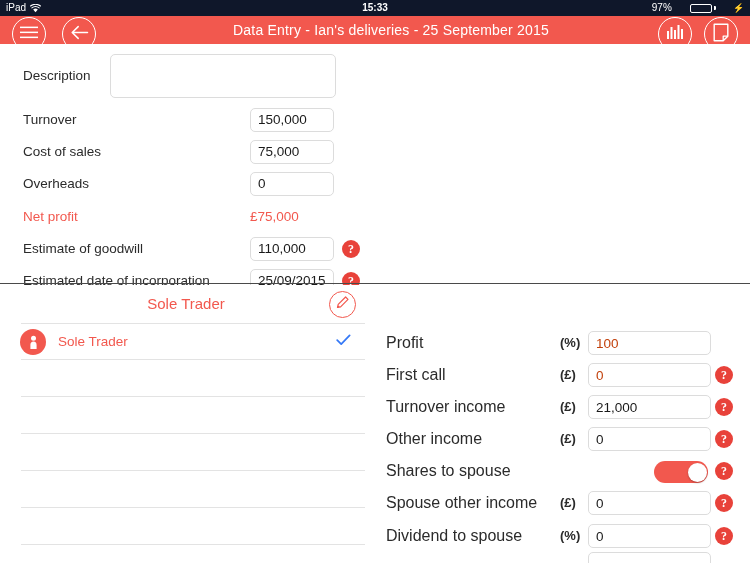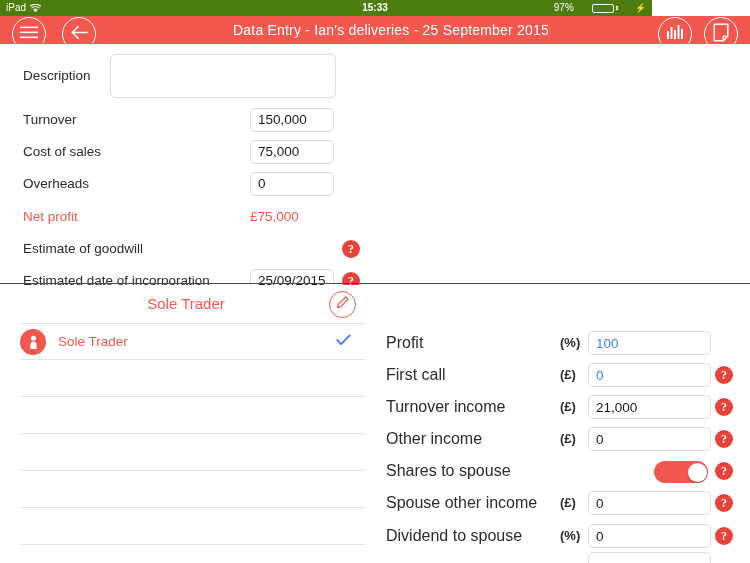--- a/index.html
+++ b/index.html
@@ -7,22 +7,22 @@
     width:750px; height:563px;
     font-family:"Liberation Sans", sans-serif;
     background:#ffffff;
     overflow:hidden;
     -webkit-font-smoothing:antialiased;
   }
   .screen { position:relative; width:750px; height:563px; background:#fff; }
 
   
   .statusbar {
-    position:absolute; top:0; left:0; width:652px; height:16px;
-    background:#4d7c0f; color:#fff; font-size:10px; line-height:16px;padding-left:24px;
+    position:absolute; top:0; left:0; width:750px; height:16px;
+    background:#0f172a; color:#fff; font-size:10px; line-height:16px;padding-left:24px;
   }
   .sb-left { position:absolute; left:6px; top:0; display:flex; align-items:center; gap:4px; }
   .sb-center { position:absolute; left:0; width:750px; text-align:center; font-weight:bold; font-size:10px; }
   .sb-right { position:absolute; right:5px; top:0; display:flex; align-items:center; gap:18px; }
   .wifi-icon svg { display:block; }
   .batt { display:flex; align-items:center; gap:2px; }
   .batt-body {
     width:22px; height:9px; border:1px solid #fff; border-radius:2px;
     position:relative; padding:1px;
   }
@@ -114,21 +114,21 @@
   .runit {
     position:absolute; left:188px; top:0; height:32px; line-height:32px;
     font-size:13px; color:#2b2b2b; font-weight:bold;
   }
   .rinput {
     position:absolute; left:216px; width:123px; height:24px; top:4px;
     border:1px solid #dcdcdc; border-radius:5px; background:#fff;
     font-size:13.5px; padding:0 7px; display:flex; align-items:center;
     color:#1a1a1a;
   }
-  .rinput.placeholder { color:#3b82f6; }
+  .rinput.placeholder { color:#c2410c; }
   .rhelp { position:absolute; left:343px; top:7px; }
   .toggle {
     position:absolute; left:282px; top:6px; width:54px; height:22px;
     border-radius:11px; background:#F2584E;
   }
   .toggle .knob {
     position:absolute; right:1.5px; top:1.5px; width:19px; height:19px;
     border-radius:50%; background:#fff;
     box-shadow:0 1px 2px rgba(0,0,0,.28);
   }
@@ -229,20 +229,21 @@
       <div class="finput" style="left:250px; top:4px; width:84px;">0</div>
     </div>
 
     <div class="frow" style="top:157px;">
       <div class="flabel netprofit-label">Net profit</div>
       <div class="netprofit-val">£75,000</div>
     </div>
 
     <div class="frow" style="top:189px;">
       <div class="flabel">Estimate of goodwill</div>
+      <div class="finput" style="left:250px; top:4px; width:84px;">110,000</div>
       <div class="helpbtn" style="left:342px; top:7px;">?</div>
     </div>
 
     <div class="frow" style="top:221px;">
       <div class="flabel">Estimated date of incorporation</div>
       <div class="finput" style="left:250px; top:4px; width:84px;">25/09/2015</div>
       <div class="helpbtn" style="left:342px; top:7px;">?</div>
     </div>
   </div>
 

